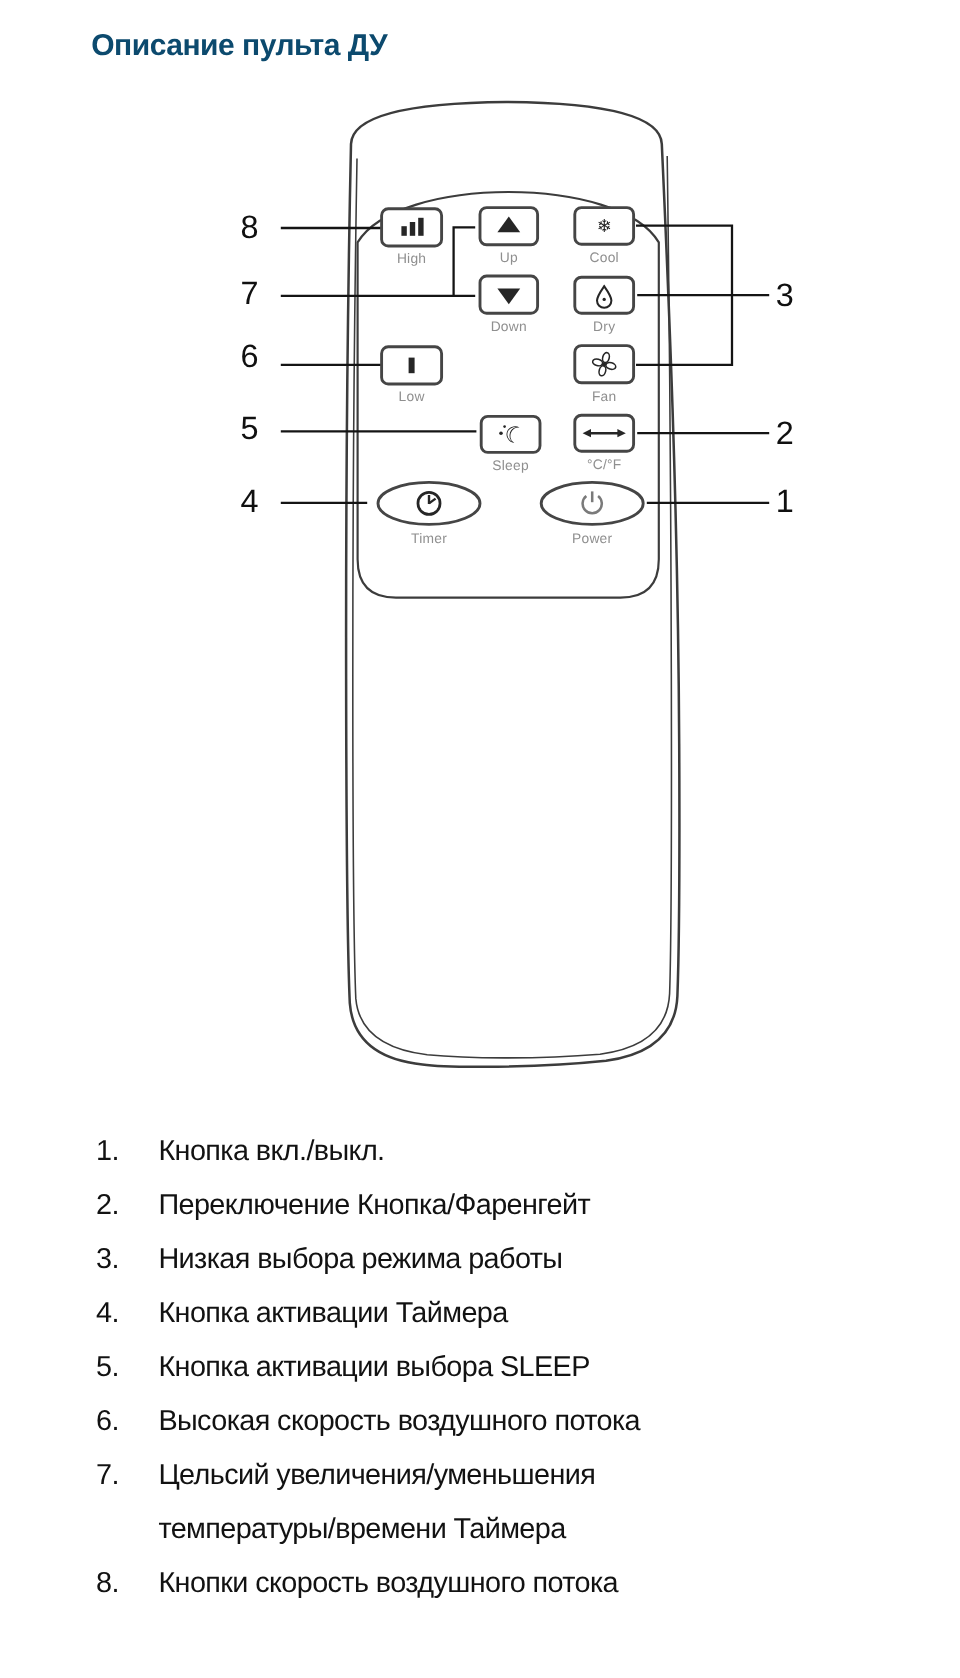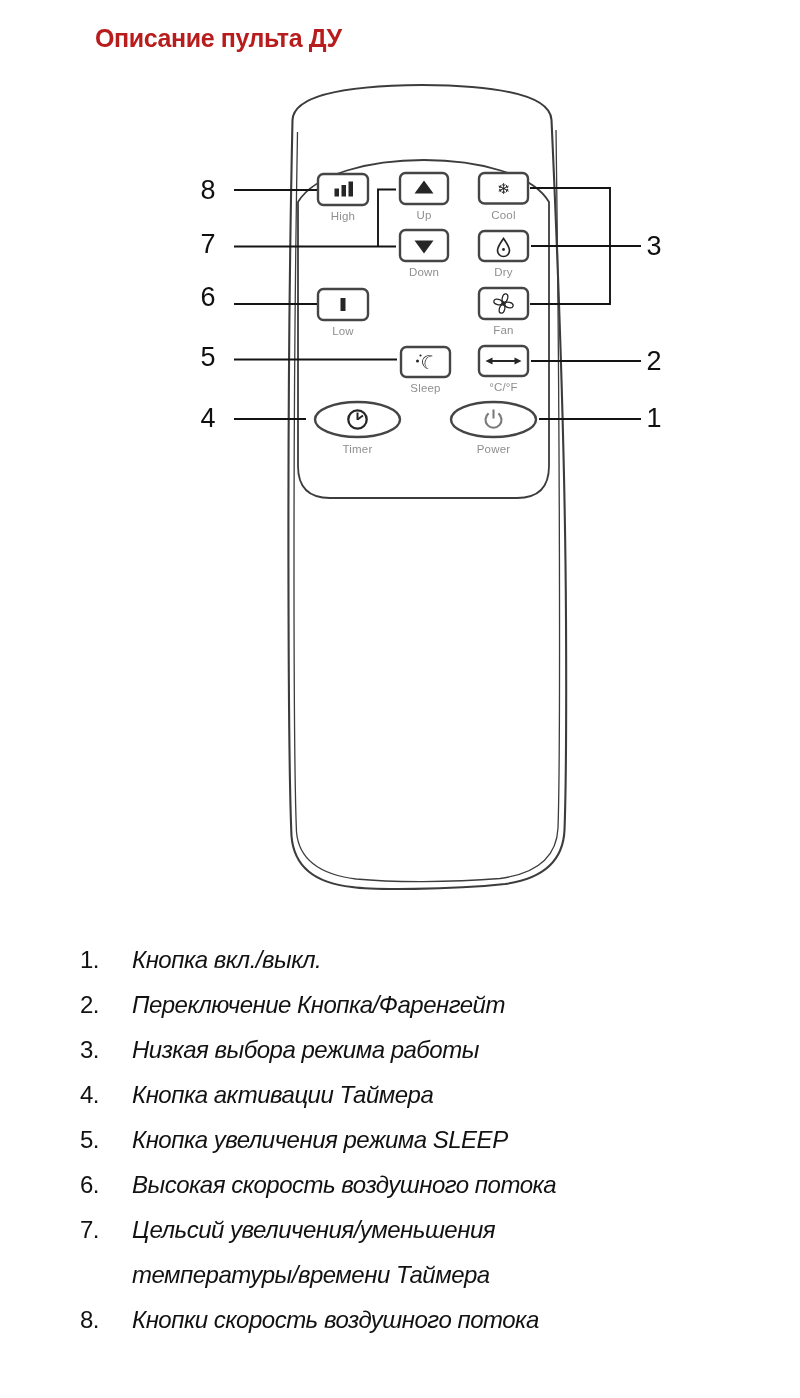--- a/index.html
+++ b/index.html
@@ -1,22 +1,22 @@
 <!DOCTYPE html>
 <html><head>
 <meta charset="utf-8">
 <style>
   html,body{margin:0;padding:0;}
   body{
     width:800px;height:1398px;position:relative;background:#ffffff;
     font-family:"Liberation Sans",sans-serif;overflow:hidden;
   }
   .page-title{
-    position:absolute;left:95px;top:24px;
-    font-size:25px;font-weight:700;letter-spacing:-0.4px;color:#b91c1c;
+    position:absolute;left:76px;top:24px;
+    font-size:25px;font-weight:700;letter-spacing:-0.4px;color:#0c4a6e;
   }
   .diagram-svg{position:absolute;left:0;top:0;width:800px;height:940px;}
   .outline{fill:none;stroke:#3c3c3c;}
   .btn{fill:#ffffff;stroke:#454545;stroke-width:2.4;}
   .callout-line{stroke:#141414;stroke-width:1.9;fill:none;}
   .callout-num{
     font-family:"Liberation Sans",sans-serif;font-size:27px;fill:#101010;
     text-anchor:middle;
   }
   .btn-label{
@@ -25,21 +25,21 @@
   }
   .icon-glyph{font-family:"DejaVu Sans",sans-serif;text-anchor:middle;fill:#222222;}
   .ink{fill:#262626;}
   .ink-stroke{stroke:#262626;fill:none;}
   .legend{
     position:absolute;left:80px;top:937px;width:690px;
     font-size:24px;letter-spacing:-0.5px;color:#121212;
   }
   .legend-row{display:flex;height:45px;line-height:45px;white-space:nowrap;}
   .legend-num{width:52px;flex:0 0 52px;}
-  .legend-text{flex:1;font-style:italic;}
+  .legend-text{flex:1;}
 </style>
 </head>
 <body>
 
 <div class="page-title">Описание пульта ДУ</div>
 
 <svg class="diagram-svg" viewBox="0 0 800 940">
 
   <path class="outline" stroke-width="2.1" d="M 292.5,120 Q 294,86 422,85 Q 550,86 551.5,120
            C 557,240 565,420 566,620
@@ -154,21 +154,21 @@
   <div class="legend-row">
     <div class="legend-num">3.</div>
     <div class="legend-text">Низкая выбора режима работы</div>
   </div>
   <div class="legend-row">
     <div class="legend-num">4.</div>
     <div class="legend-text">Кнопка активации Таймера</div>
   </div>
   <div class="legend-row">
     <div class="legend-num">5.</div>
-    <div class="legend-text">Кнопка увеличения режима SLEEP</div>
+    <div class="legend-text">Кнопка активации выбора SLEEP</div>
   </div>
   <div class="legend-row">
     <div class="legend-num">6.</div>
     <div class="legend-text">Высокая скорость воздушного потока</div>
   </div>
   <div class="legend-row">
     <div class="legend-num">7.</div>
     <div class="legend-text">Цельсий увеличения/уменьшения</div>
   </div>
   <div class="legend-row">

